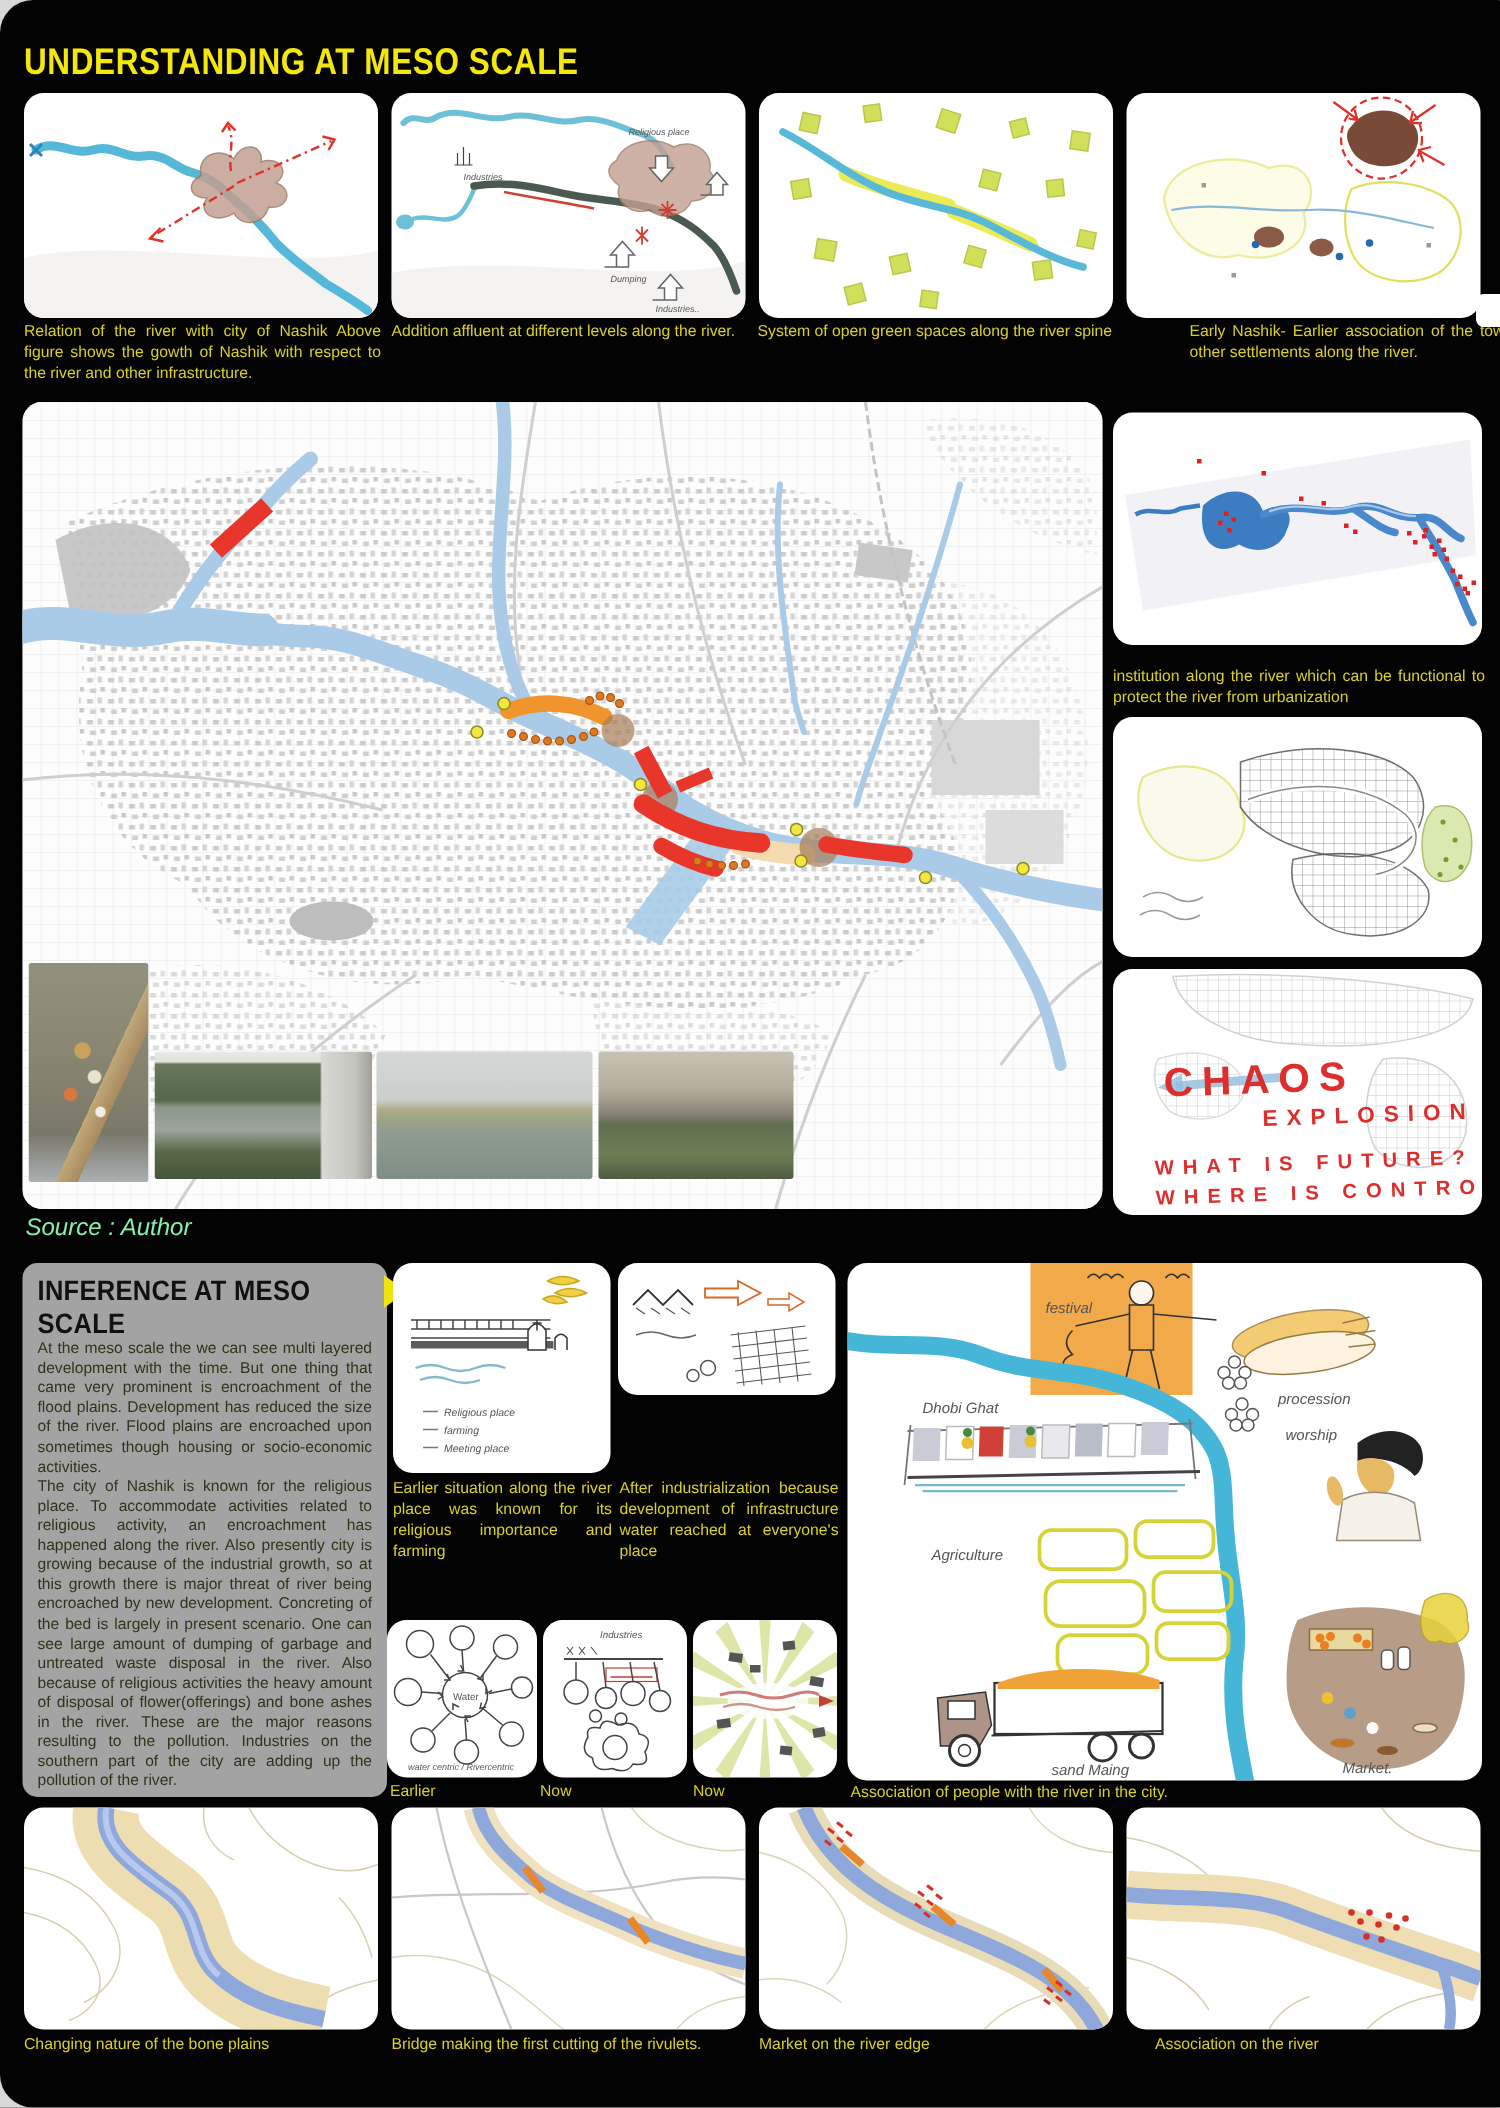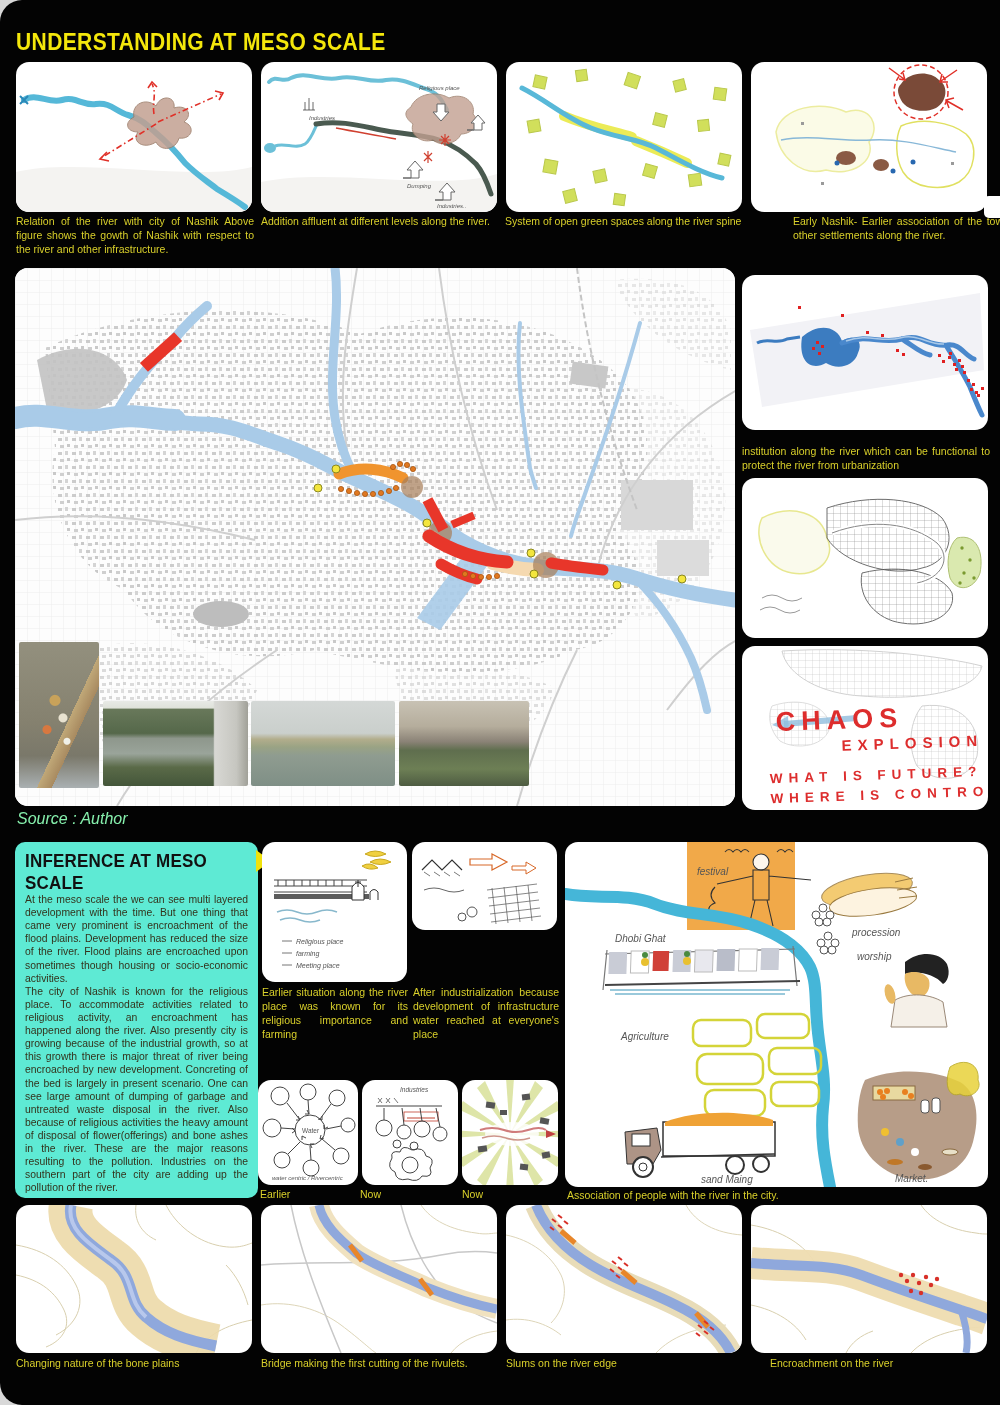--- a/index.html
+++ b/index.html
@@ -7,21 +7,21 @@
          font-family:"Liberation Sans",sans-serif;padding-left:20px;}
   .panel{position:absolute;background:#fff;border-radius:13px;overflow:hidden;}
   .panel svg{display:block;}
   .cap{position:absolute;color:#d9d02b;font-size:10.5px;line-height:1.32;text-align:justify;}
   .cap.single{text-align:left;white-space:nowrap;}
   .title{position:absolute;left:16px;top:28px;color:#f4e70b;font-size:21px;font-weight:800;
          letter-spacing:.4px;transform:scaleY(1.18);transform-origin:left top;}
   .photo{position:absolute;border-radius:2px;}
   .legend{position:absolute;}
   .source{position:absolute;left:17px;top:810px;color:#86efac;font-size:16px;font-style:italic;}
-  .inference{position:absolute;left:15px;top:842px;width:243px;height:356px;background:#5eead4;
+  .inference{position:absolute;left:15px;top:842px;width:243px;height:356px;background:#a3a3a3;
              border-radius:10px;padding:8px 10px;box-sizing:border-box;}
   .inference h2{margin:0 0 3px 0;color:#111;font-size:17px;font-weight:800;letter-spacing:.2px;transform:scaleY(1.1);transform-origin:left top;}
   .inference p{margin:0;color:#33331c;font-size:10.4px;line-height:1.26;text-align:justify;}
   .inf-tail{position:absolute;left:256px;top:850px;width:0;height:0;border-top:11px solid transparent;
             border-bottom:11px solid transparent;border-left:15px solid #f0e20c;}
   .tab{position:absolute;left:984px;top:196px;width:16px;height:22px;background:#fff;border-radius:5px 0 0 5px;}
   svg text{font-family:"Liberation Sans",sans-serif;}
   .hand{font-style:italic;fill:#555;}
   .chaos-t{font-weight:bold;fill:#dd2d2d;letter-spacing:6px;}
 </style>
@@ -639,16 +639,16 @@
           <circle cx="180" cy="80" r="2.2"></circle>
         <circle cx="186" cy="74" r="2.2"></circle>
           <circle cx="160" cy="86" r="2.2"></circle>
           <circle cx="170" cy="88" r="2.2"></circle>
       </g>
     </svg>
   </div>
 
   <div class="cap single" style="left:16px;top:1357px;">Changing nature of the bone plains</div>
   <div class="cap single" style="left:261px;top:1357px;">Bridge making the first cutting of the rivulets.</div>
-  <div class="cap single" style="left:506px;top:1357px;">Slums on the river edge</div>
-  <div class="cap single" style="left:770px;top:1357px;">Encroachment on the river</div>
+  <div class="cap single" style="left:506px;top:1357px;">Market on the river edge</div>
+  <div class="cap single" style="left:770px;top:1357px;">Association on the river</div>
 
 </div>
 
 </body></html>

